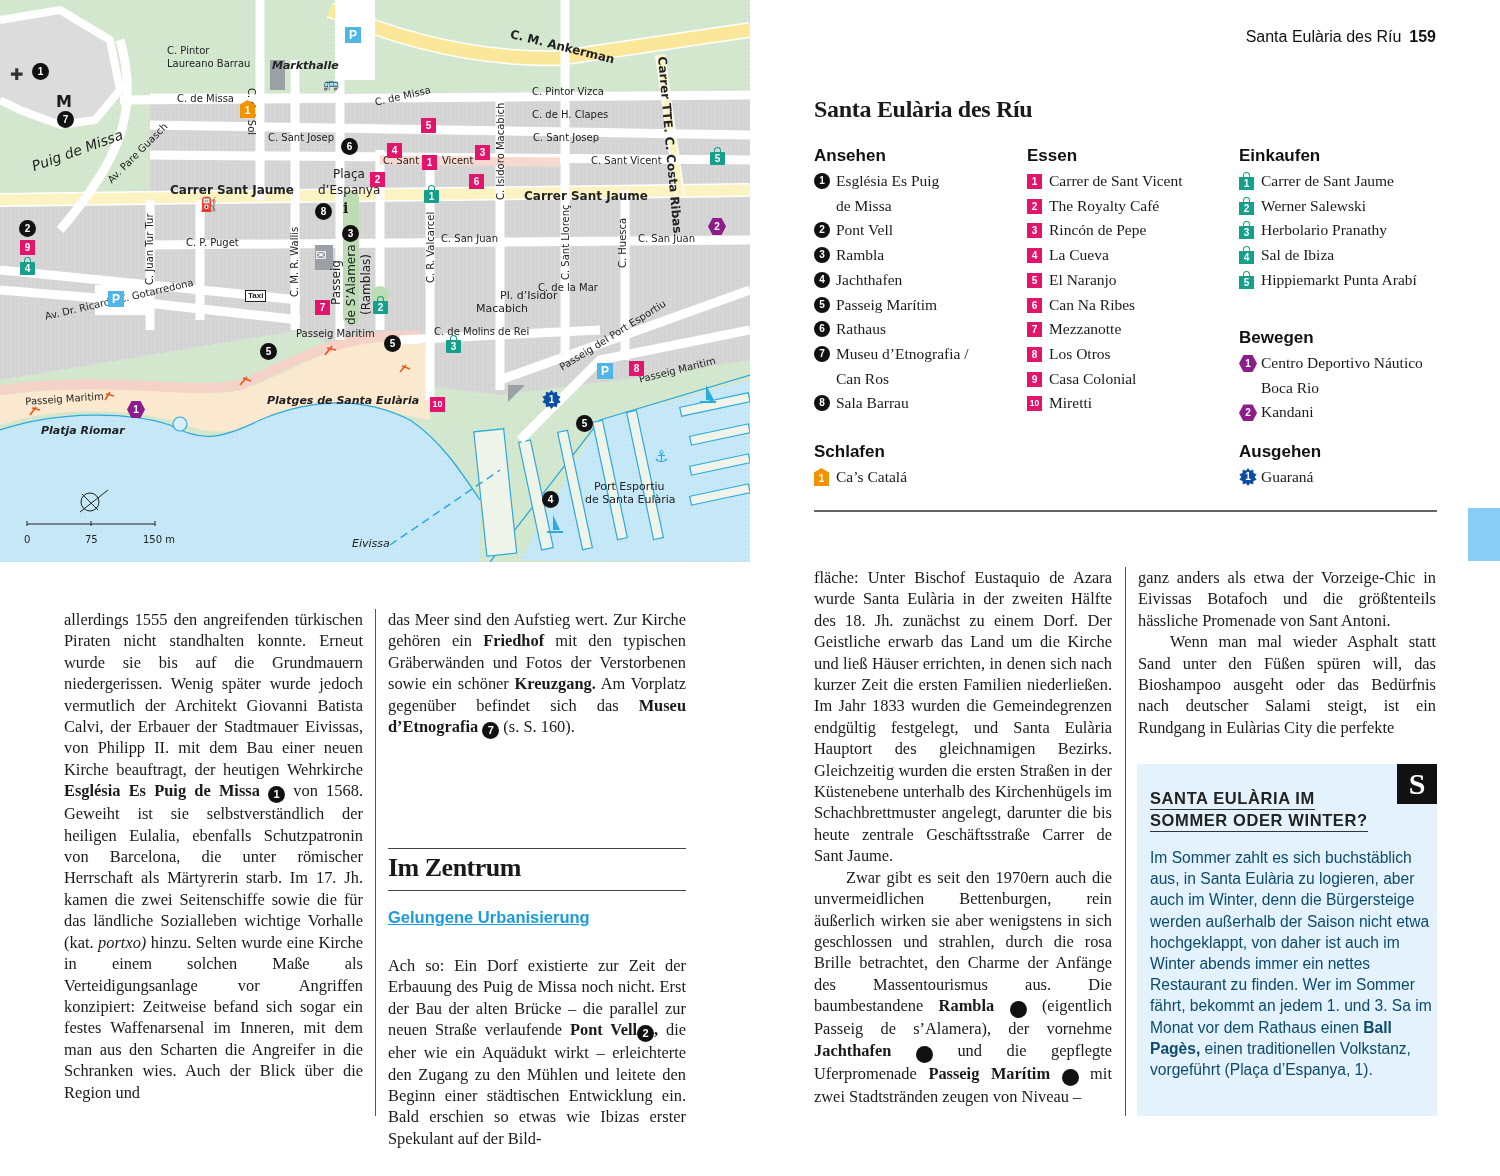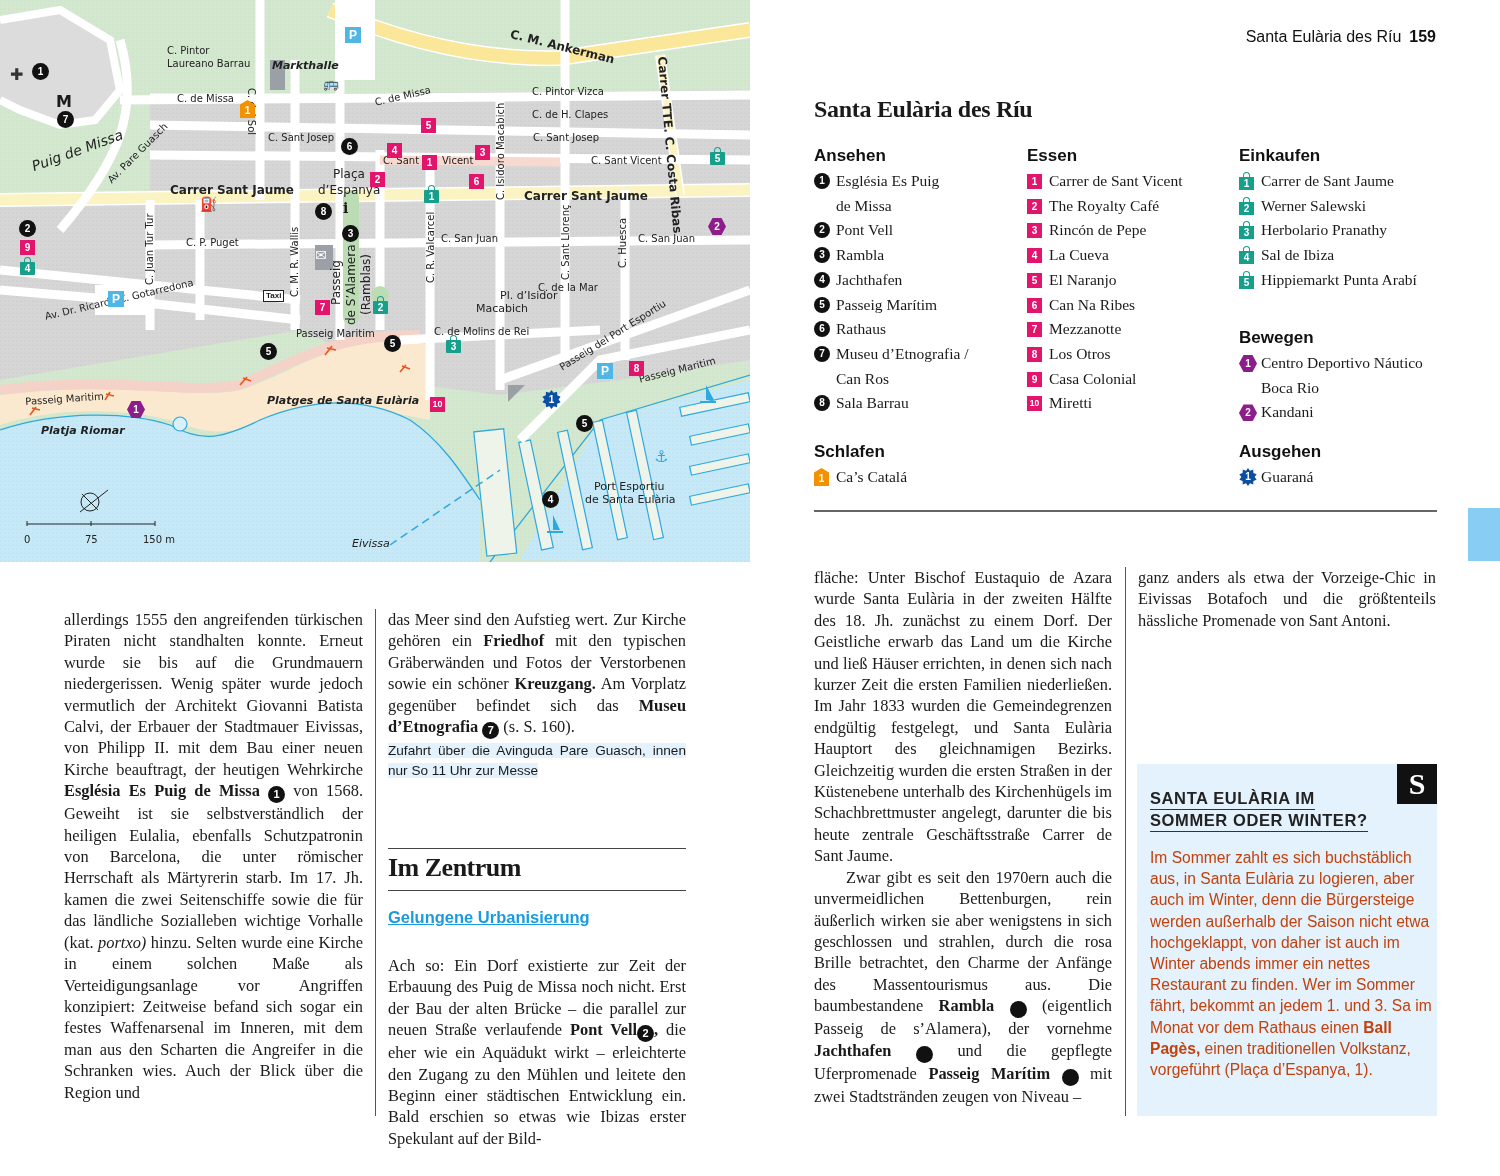--- a/index.html
+++ b/index.html
@@ -47,21 +47,21 @@
   .inl{display:inline-block;width:17px;height:17px;border-radius:50%;background:#111;color:#fff;font:bold 11px "Liberation Sans",sans-serif;text-align:center;line-height:17px;vertical-align:-2px;}
   .info{font-family:"Liberation Sans",sans-serif;font-size:13.6px;line-height:18.5px;background:#e3f2fc;text-align:left;display:inline;}
   .sec-h{font-family:"Liberation Serif",serif;font-weight:bold;font-size:26px;letter-spacing:-0.5px;}
   .sub-h{font-family:"Liberation Sans",sans-serif;font-weight:bold;font-size:16.5px;color:#1a9be0;}
   .vline{position:absolute;width:1px;background:#555;}
   
   .sbox{position:absolute;left:1137px;top:764px;width:300px;height:352px;background:#e3f2fc;}
   .sbox .slogo{position:absolute;right:0;top:0;width:40px;height:40px;background:#111;color:#fff;font:bold 30px "Liberation Serif",serif;text-align:center;line-height:40px;}
   .sbox .stitle{position:absolute;left:13px;top:24px;font-family:"Liberation Sans",sans-serif;font-weight:bold;font-size:16.5px;line-height:21px;letter-spacing:0.6px;color:#222;}
   .sbox .stitle span{display:inline-block;border-bottom:1.5px solid #333;}
-  .sbox .stext{position:absolute;left:13px;top:83px;width:282px;font-family:"Liberation Sans",sans-serif;font-size:15.6px;line-height:21.2px;color:#c2410c;}
+  .sbox .stext{position:absolute;left:13px;top:83px;width:282px;font-family:"Liberation Sans",sans-serif;font-size:15.6px;line-height:21.2px;color:#0c4a6e;}
 </style>
 </head>
 <body>
 
 <div id="map">
   <svg width="750" height="562" viewBox="0 0 750 562">
     <defs>
       <pattern id="dots" width="4" height="4" patternUnits="userSpaceOnUse">
         <rect width="4" height="4" fill="#d6d6d6"></rect>
           <circle cx="1" cy="1" r="0.6" fill="#c2c2c2"></circle>
@@ -207,21 +207,21 @@
   <span class="mlabel rot" style="left:360px;top:315px;transform:rotate(-90deg);font-size:12px;">(Ramblas)</span>
   <span class="mlabel sm rot" style="left:426px;top:283px;transform:rotate(-90deg);">C. R. Valcarcel</span>
   <span class="mlabel sm" style="left:441px;top:234px;">C. San Juan</span>
   <span class="mlabel sm" style="left:638px;top:234px;">C. San Juan</span>
   <span class="mlabel sm rot" style="left:561px;top:280px;transform:rotate(-90deg);">C. Sant Llorenç</span>
   <span class="mlabel sm rot" style="left:618px;top:268px;transform:rotate(-90deg);">C. Huesca</span>
   <span class="mlabel sm" style="left:538px;top:283px;">C. de la Mar</span>
   <span class="mlabel" style="left:500px;top:290px;font-size:11px;">Pl. d’Isidor</span>
   <span class="mlabel" style="left:476px;top:303px;font-size:11px;">Macabich</span>
   <span class="mlabel sm rot" style="left:44px;top:312px;transform:rotate(-13deg);">Av. Dr. Ricardo C. Gotarredona</span>
-  <span class="taxi" style="left:263px;top:290px;">Taxi</span>
+  <span class="taxi" style="left:245px;top:290px;">Taxi</span>
   <span class="mlabel sm" style="left:434px;top:327px;">C. de Molins de Rei</span>
   <span class="mlabel sm" style="left:296px;top:329px;">Passeig Maritim</span>
   <span class="mlabel sm rot" style="left:25px;top:397px;transform:rotate(-4deg);">Passeig Maritim</span>
   <span class="mlabel sm rot" style="left:638px;top:375px;transform:rotate(-14deg);">Passeig Maritim</span>
   <span class="mlabel sm rot" style="left:558px;top:364px;transform:rotate(-32deg);">Passeig del Port Esportiu</span>
   <span class="mlabel bi" style="left:267px;top:395px;">Platges de Santa Eulària</span>
   <span class="mlabel bi" style="left:41px;top:425px;text-align:center;">Platja Riomar</span>
   <span class="mlabel" style="left:594px;top:481px;font-size:11px;">Port Esportiu</span>
   <span class="mlabel" style="left:585px;top:494px;font-size:11px;">de Santa Eulària</span>
   <span class="mlabel" style="left:352px;top:538px;font-style:italic;font-size:11px;">Eivissa</span>
@@ -345,38 +345,38 @@
 <div class="hr" style="left:814px;top:510px;width:623px;"></div>
 <div class="thumb"></div>
 
 <div class="col" style="left:64px;top:609px;width:299px;">
   <p>allerdings 1555 den angreifenden türkischen Piraten nicht standhalten konnte. Erneut wurde sie bis auf die Grundmauern niedergerissen. Wenig später wurde jedoch vermutlich der Architekt Giovanni Batista Calvi, der Erbauer der Stadtmauer Eivissas, von Philipp II. mit dem Bau einer neuen Kirche beauftragt, der heutigen Wehrkirche <b>Església Es Puig de Missa</b> <span class="inl">1</span> von 1568. Geweiht ist sie selbstverständlich der heiligen Eulalia, ebenfalls Schutzpatronin von Barcelona, die unter römischer Herrschaft als Märtyrerin starb. Im 17. Jh. kamen die zwei Seitenschiffe sowie die für das ländliche Sozialleben wichtige Vorhalle (kat. <i>portxo)</i> hinzu. Selten wurde eine Kirche in einem solchen Maße als Verteidigungsanlage vor Angriffen konzipiert: Zeitweise befand sich sogar ein festes Waffenarsenal im Inneren, mit dem man aus den Scharten die Angreifer in die Schranken wies. Auch der Blick über die Region und</p>
 </div>
 <div class="vline" style="left:375px;top:609px;height:507px;"></div>
 
 <div class="col" style="left:388px;top:609px;width:298px;">
   <p>das Meer sind den Aufstieg wert. Zur Kirche gehören ein <b>Friedhof</b> mit den typischen Gräberwänden und Fotos der Verstorbenen sowie ein schöner <b>Kreuzgang.</b> Am Vorplatz gegenüber befindet sich das <b>Museu d’Etnografia</b> <span class="inl">7</span> (s. S. 160).</p>
-  <div style="margin-top:2px;line-height:18.5px;"><span class="info">Zufahrt über die Avinguda Pare Guasch, innen nur So 11 Uhr zur Messe</span></div>
 </div>
 <div class="hr" style="left:388px;top:848px;width:298px;height:1.3px;background:#444;"></div>
 <div class="abs sec-h" style="left:388px;top:853px;">Im Zentrum</div>
 <div class="hr" style="left:388px;top:890px;width:298px;height:1.3px;background:#444;"></div>
 <div class="abs sub-h" style="left:388px;top:908px;text-decoration:underline;">Gelungene Urbanisierung</div>
 <div class="col" style="left:388px;top:929px;width:298px;margin-top:26px;">
   <p>Ach so: Ein Dorf existierte zur Zeit der Erbauung des Puig de Missa noch nicht. Erst der Bau der alten Brücke – die parallel zur neuen Straße verlaufende <b>Pont Vell</b><span class="inl">2</span><b>,</b> die eher wie ein Aquädukt wirkt – erleichterte den Zugang zu den Mühlen und leitete den Beginn einer städtischen Entwicklung ein. Bald erschien so etwas wie Ibizas erster Spekulant auf der Bild-</p>
 </div>
 
 <div class="col" style="left:814px;top:567px;width:298px;">
   <p>fläche: Unter Bischof Eustaquio de Azara wurde Santa Eulària in der zweiten Hälfte des 18. Jh. zunächst zu einem Dorf. Der Geistliche erwarb das Land um die Kirche und ließ Häuser errichten, in denen sich nach kurzer Zeit die ersten Familien niederließen. Im Jahr 1833 wurden die Gemeindegrenzen endgültig festgelegt, und Santa Eulària Hauptort des gleichnamigen Bezirks. Gleichzeitig wurden die ersten Straßen in der Küstenebene unterhalb des Kirchenhügels im Schachbrettmuster angelegt, darunter die bis heute zentrale Geschäftsstraße Carrer de Sant Jaume.</p>
   <p class="ind">Zwar gibt es seit den 1970ern auch die unvermeidlichen Bettenburgen, rein äußerlich wirken sie aber wenigstens in sich geschlossen und strahlen, durch die rosa Brille betrachtet, den Charme der Anfänge des Massentourismus aus. Die baumbestandene <b>Rambla</b> <span class="inl">3</span> (eigentlich Passeig de s’Alamera), der vornehme <b>Jachthafen</b> <span class="inl">4</span> und die gepflegte Uferpromenade <b>Passeig Marítim</b> <span class="inl">5</span> mit zwei Stadtstränden zeugen von Niveau –</p>
 </div>
 <div class="vline" style="left:1125px;top:567px;height:549px;"></div>
 
 <div class="col" style="left:1138px;top:567px;width:298px;">
   <p>ganz anders als etwa der Vorzeige-Chic in Eivissas Botafoch und die größtenteils hässliche Promenade von Sant Antoni.</p>
+  <p class="ind">Wenn man mal wieder Asphalt statt Sand unter den Füßen spüren will, das Bioshampoo ausgeht oder das Bedürfnis nach deutscher Salami steigt, ist ein Rundgang in Eulàrias City die perfekte</p>
 </div>
 
 <div class="sbox">
   <div class="slogo">S</div>
   <div class="stitle">
     <span>SANTA EULÀRIA IM</span><br>
     <span>SOMMER ODER WINTER?</span>
   </div>
   <div class="stext">Im Sommer zahlt es sich buchstäblich aus, in Santa Eulària zu logieren, aber auch im Winter, denn die Bürgersteige werden außerhalb der Saison nicht etwa hochgeklappt, von daher ist auch im Winter abends immer ein nettes Restaurant zu finden. Wer im Sommer fährt, bekommt an jedem 1. und 3. Sa im Monat vor dem Rathaus einen <b>Ball Pagès,</b> einen traditionellen Volkstanz, vorgeführt (Plaça d’Espanya, 1).</div>
 </div>

